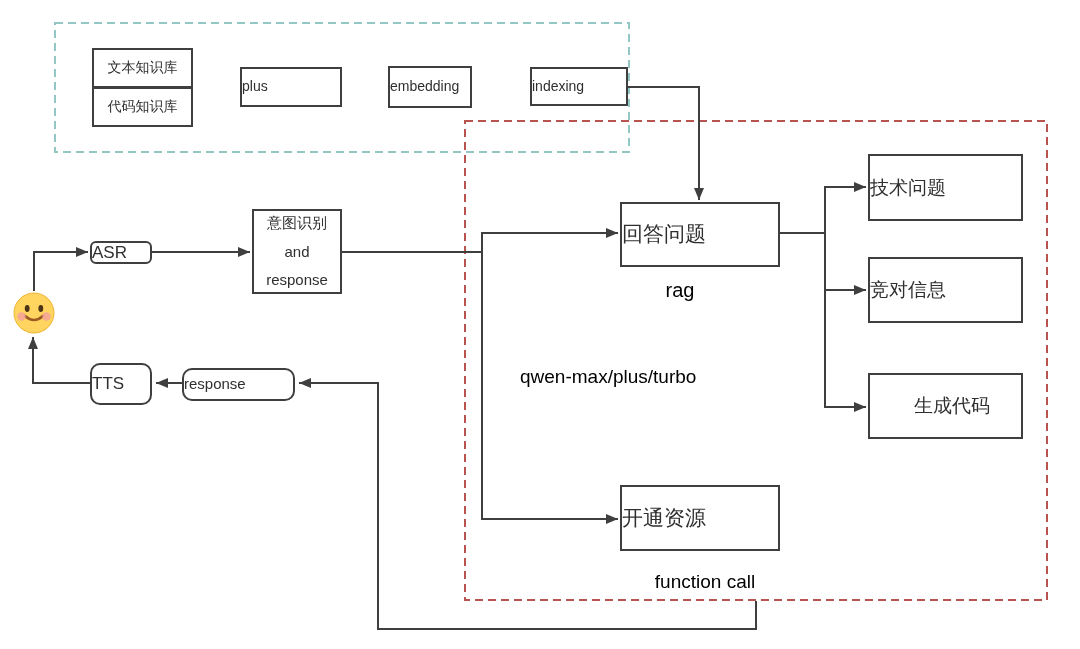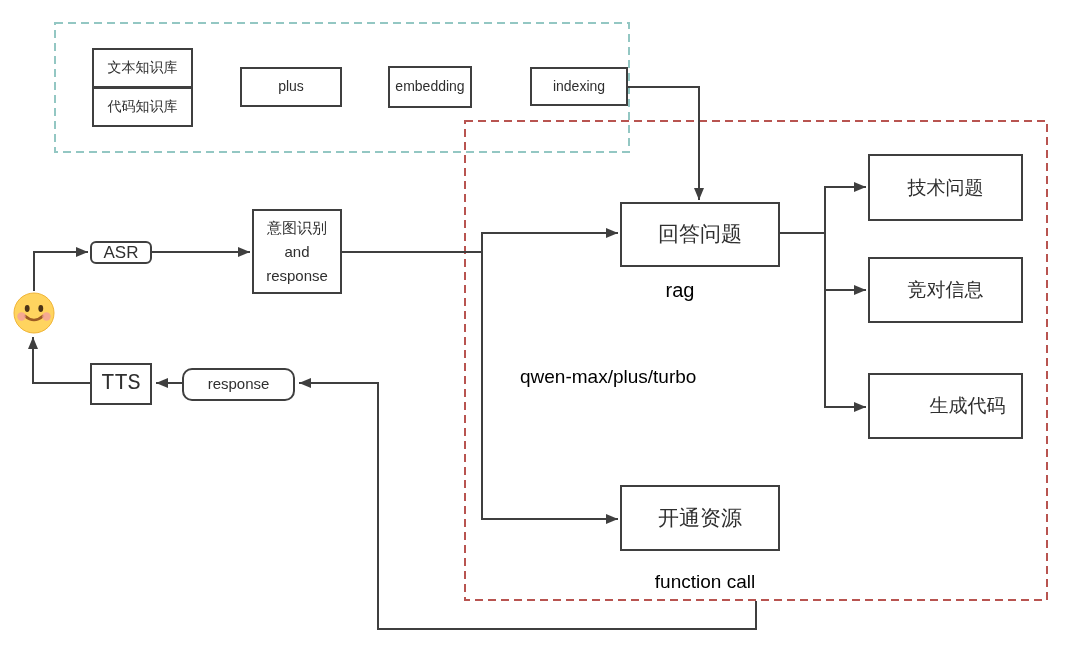--- a/index.html
+++ b/index.html
@@ -3,35 +3,35 @@
 <meta charset="utf-8">
 <style>
   html,body{margin:0;padding:0;background:#ffffff;}
   #canvas{
     position:relative;width:1080px;height:649px;background:#ffffff;overflow:hidden;
     font-family:"Liberation Sans","DejaVu Sans",sans-serif;color:#2f2f2f;
   }
   #wires{position:absolute;left:0;top:0;width:1080px;height:649px;z-index:0;}
   .box{
     position:absolute;box-sizing:border-box;border:2px solid #3f3f3f;background:#ffffff;
-    display:flex;align-items:center;justify-content:center;text-align:center;z-index:2;
+    display:flex;align-items:center;justify-content:space-between;text-align:center;z-index:2;
     line-height:1.25;
   }
   .caption{position:absolute;z-index:2;text-align:center;color:#000000;}
   
   #kb-stack{left:92px;top:48px;width:101px;height:79px;flex-direction:column;padding:0;}
   .kb-cell{width:100%;height:50%;display:flex;align-items:center;justify-content:center;font-size:14px;}
   #kb-top{border-bottom:3px solid #3f3f3f;}
   #chunk{left:240px;top:67px;width:102px;height:40px;font-size:14px;}
   #embedding{left:388px;top:66px;width:84px;height:42px;font-size:14px;}
   #indexing{left:530px;top:67px;width:98px;height:39px;font-size:14px;}
   
   #asr{left:90px;top:241px;width:62px;height:23px;border-radius:6px;font-size:17px;}
   #intent{left:252px;top:209px;width:90px;height:85px;font-size:15px;flex-direction:column;line-height:1.6;}
-  #tts{left:90px;top:363px;width:62px;height:42px;border-radius:0;font-size:22px;font-family:Liberation Mono, monospace;}
+  #tts{left:90px;top:363px;width:62px;height:42px;border-radius:10px;font-size:17px;}
   #response{left:182px;top:368px;width:113px;height:33px;border-radius:10px;font-size:15px;}
   
   #answer{left:620px;top:202px;width:160px;height:65px;font-size:21px;}
   #provision{left:620px;top:485px;width:160px;height:66px;font-size:21px;}
   #rag-caption{left:620px;top:279px;width:120px;font-size:20px;}
   #model-note{left:520px;top:366px;width:200px;text-align:left;font-size:19px;}
   #fc-caption{left:620px;top:571px;width:170px;font-size:19px;}
   
   #tech{left:868px;top:154px;width:155px;height:67px;font-size:19px;}
   #competitor{left:868px;top:257px;width:155px;height:66px;font-size:19px;}

